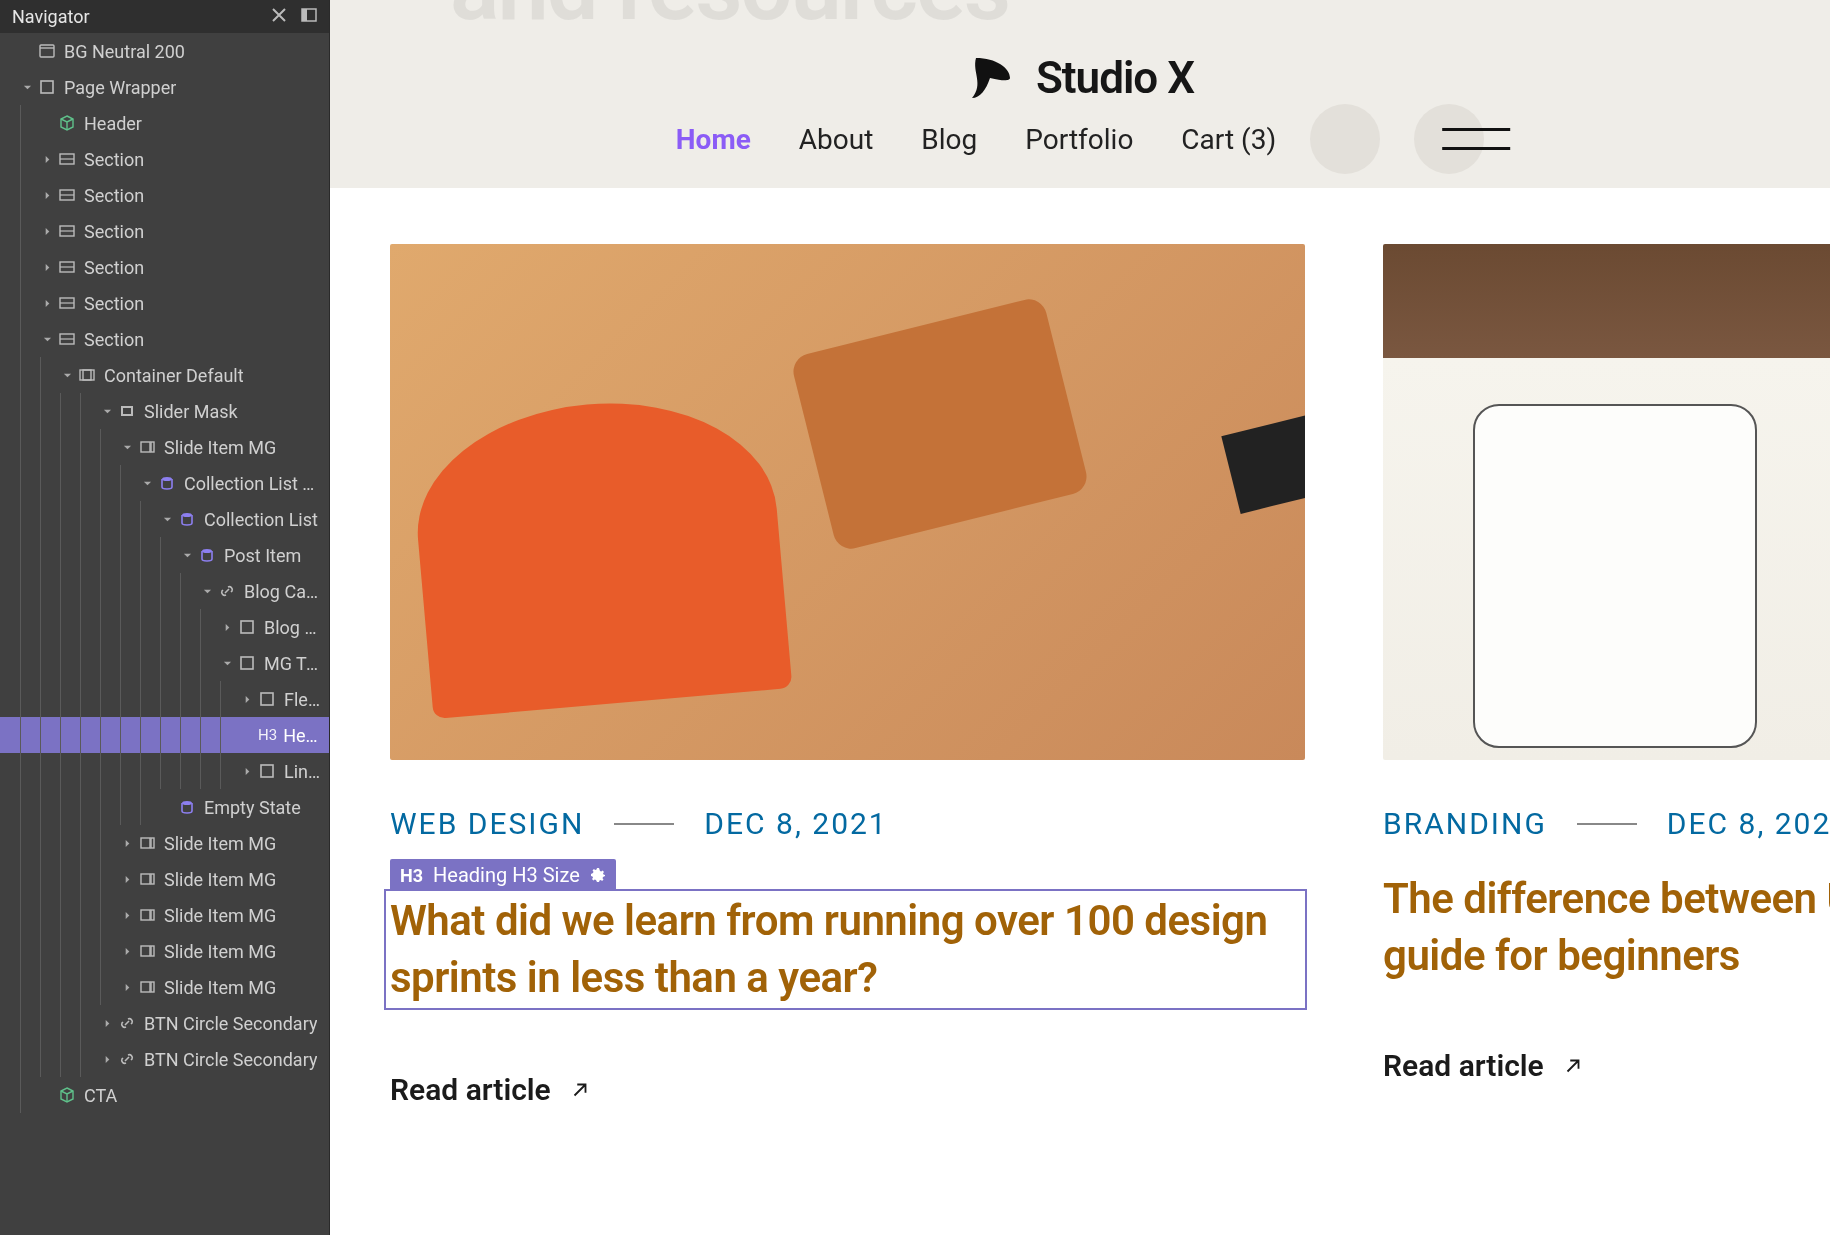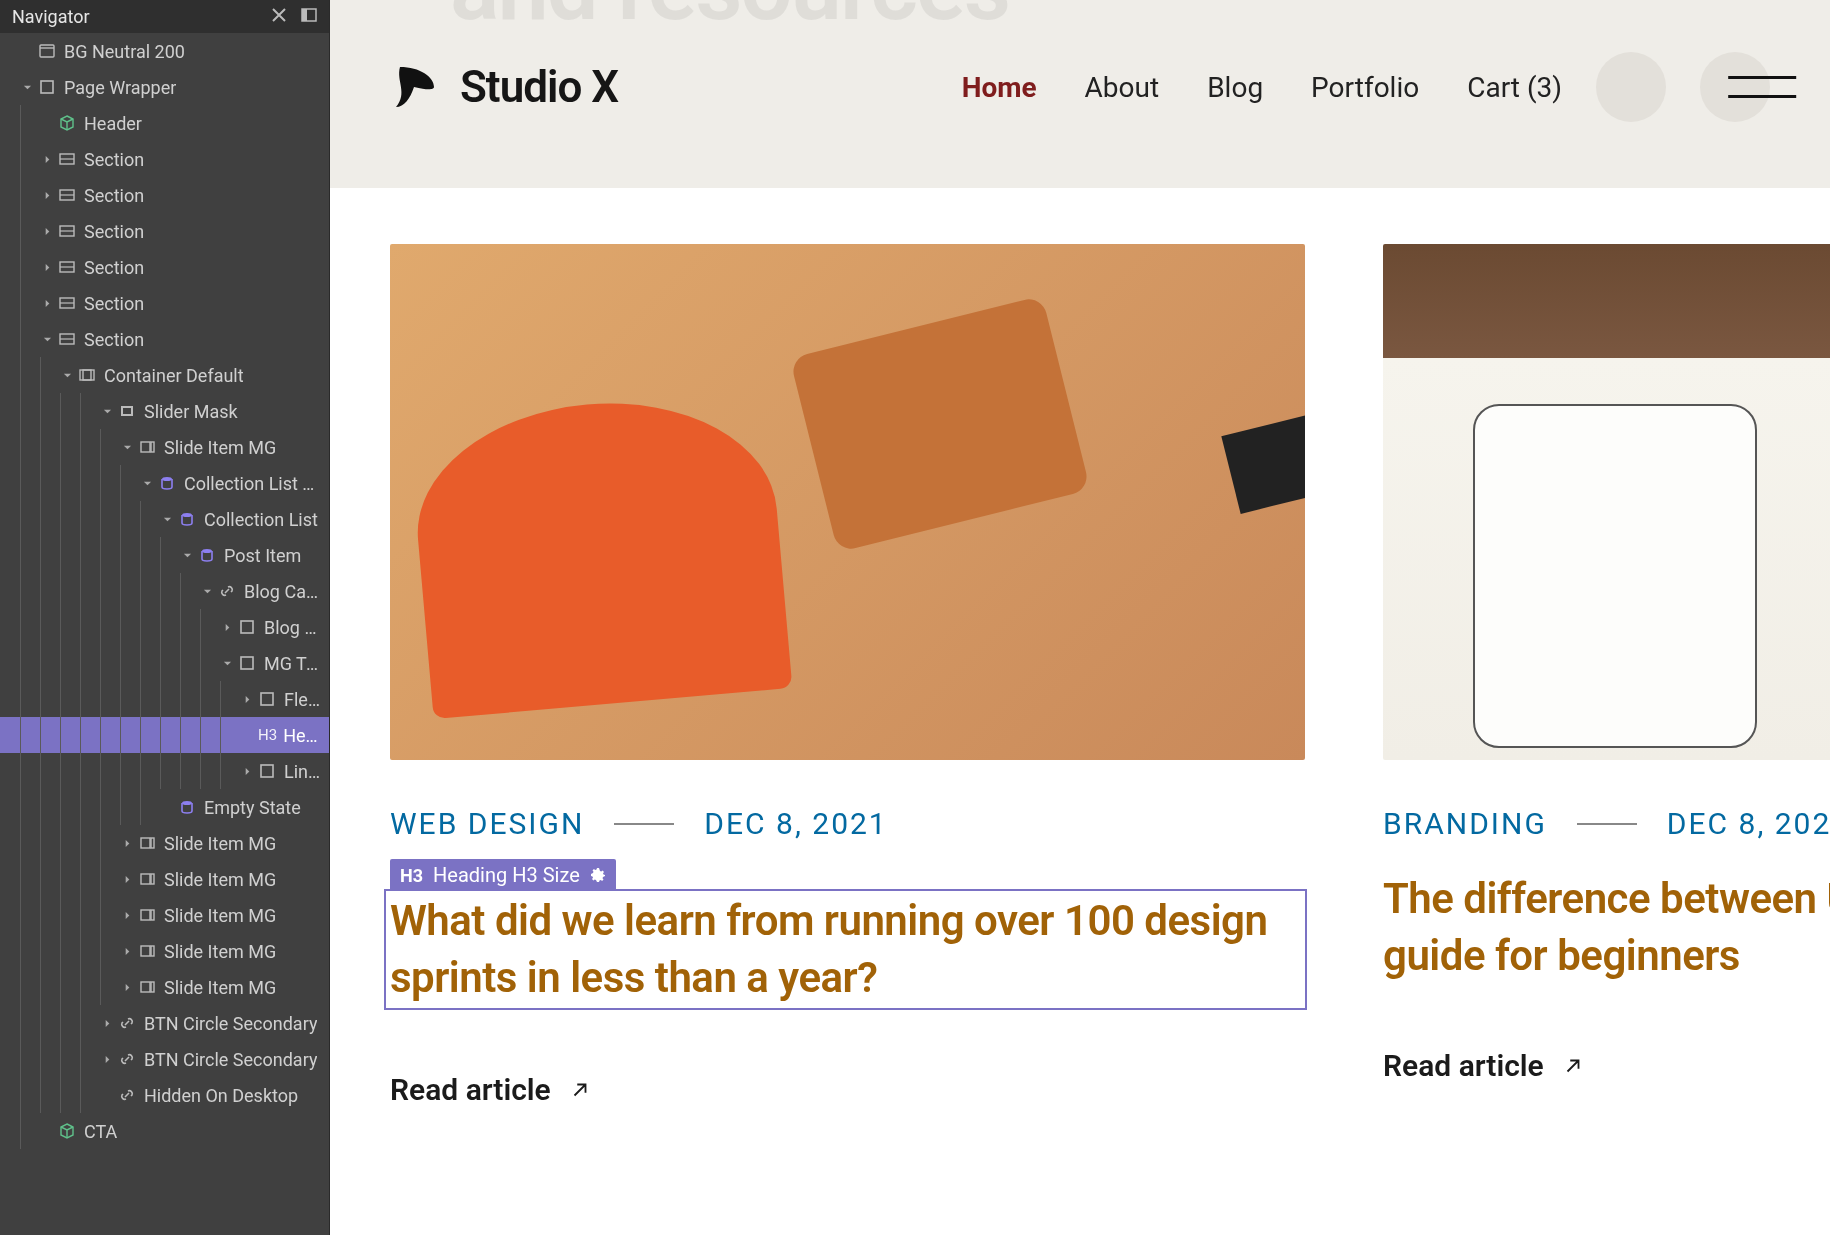--- a/index.html
+++ b/index.html
@@ -110,39 +110,40 @@
   padding-left: 120px;
   line-height: 1;
   position: absolute;
   top: -58px;
 }
 .site-nav {
   display: flex;
   align-items: center;
   justify-content: space-between;
   padding: 52px 60px 52px 60px;
+  flex-direction: column;
 }
 .brand { display: flex; align-items: center; gap: 22px; }
 .brand-mark {
   width: 48px; height: 48px;
 }
 .brand-name {
   font-size: 44px;
   font-weight: 600;
   color: #161616;
   letter-spacing: -1px;
 }
 .nav-links {
   display: flex;
   align-items: center;
   gap: 48px;
   font-size: 28px;
   color: #222;
 }
-.nav-links .active { font-weight: 700; color: #7f1d1d; text-align: right; }
+.nav-links .active { font-weight: 700; color: #8b5cf6; text-align: right; }
 .nav-right { display: flex; align-items: center; gap: 34px; }
 .circle-btn {
   width: 70px; height: 70px; border-radius: 50%;
   background: #e3e0da;
 }
 .hamburger {
   width: 68px;
   display: flex;
   flex-direction: column;
   gap: 16px;
@@ -825,34 +826,20 @@
           <svg viewBox="0 0 10 10">
             <path d="M3 1l4 4-4 4z"></path>
           </svg>
         </span>
         <span class="row-icon">
           <svg viewBox="0 0 16 16">
             <path d="M6 10l4-4M7 12a3 3 0 01-4-4l1-1M9 4a3 3 0 014 4l-1 1" fill="none" stroke="#bbb" stroke-width="1.6"></path>
           </svg>
         </span>
         <span class="row-label">BTN Circle Secondary</span>
-      </div>
-      <div class="nav-row">
-        <span class="indent-block first"></span>
-        <span class="indent-block"></span>
-        <span class="indent-block"></span>
-        <span class="indent-block"></span>
-        <span class="indent-block"></span>
-        <span class="arrow empty"></span>
-        <span class="row-icon">
-          <svg viewBox="0 0 16 16">
-            <path d="M6 10l4-4M7 12a3 3 0 01-4-4l1-1M9 4a3 3 0 014 4l-1 1" fill="none" stroke="#bbb" stroke-width="1.6"></path>
-          </svg>
-        </span>
-        <span class="row-label">Hidden On Desktop</span>
       </div>
       <div class="nav-row">
         <span class="indent-block first"></span>
         <span class="indent-block"></span>
         <span class="arrow empty"></span>
         <span class="row-icon">
           <svg viewBox="0 0 16 16">
             <path d="M8 1l6 3v8l-6 3-6-3V4z" fill="none" stroke="#5fc08a" stroke-width="1.4"></path>
             <path d="M2 4l6 3 6-3M8 7v8" fill="none" stroke="#5fc08a" stroke-width="1.4"></path>
           </svg>

